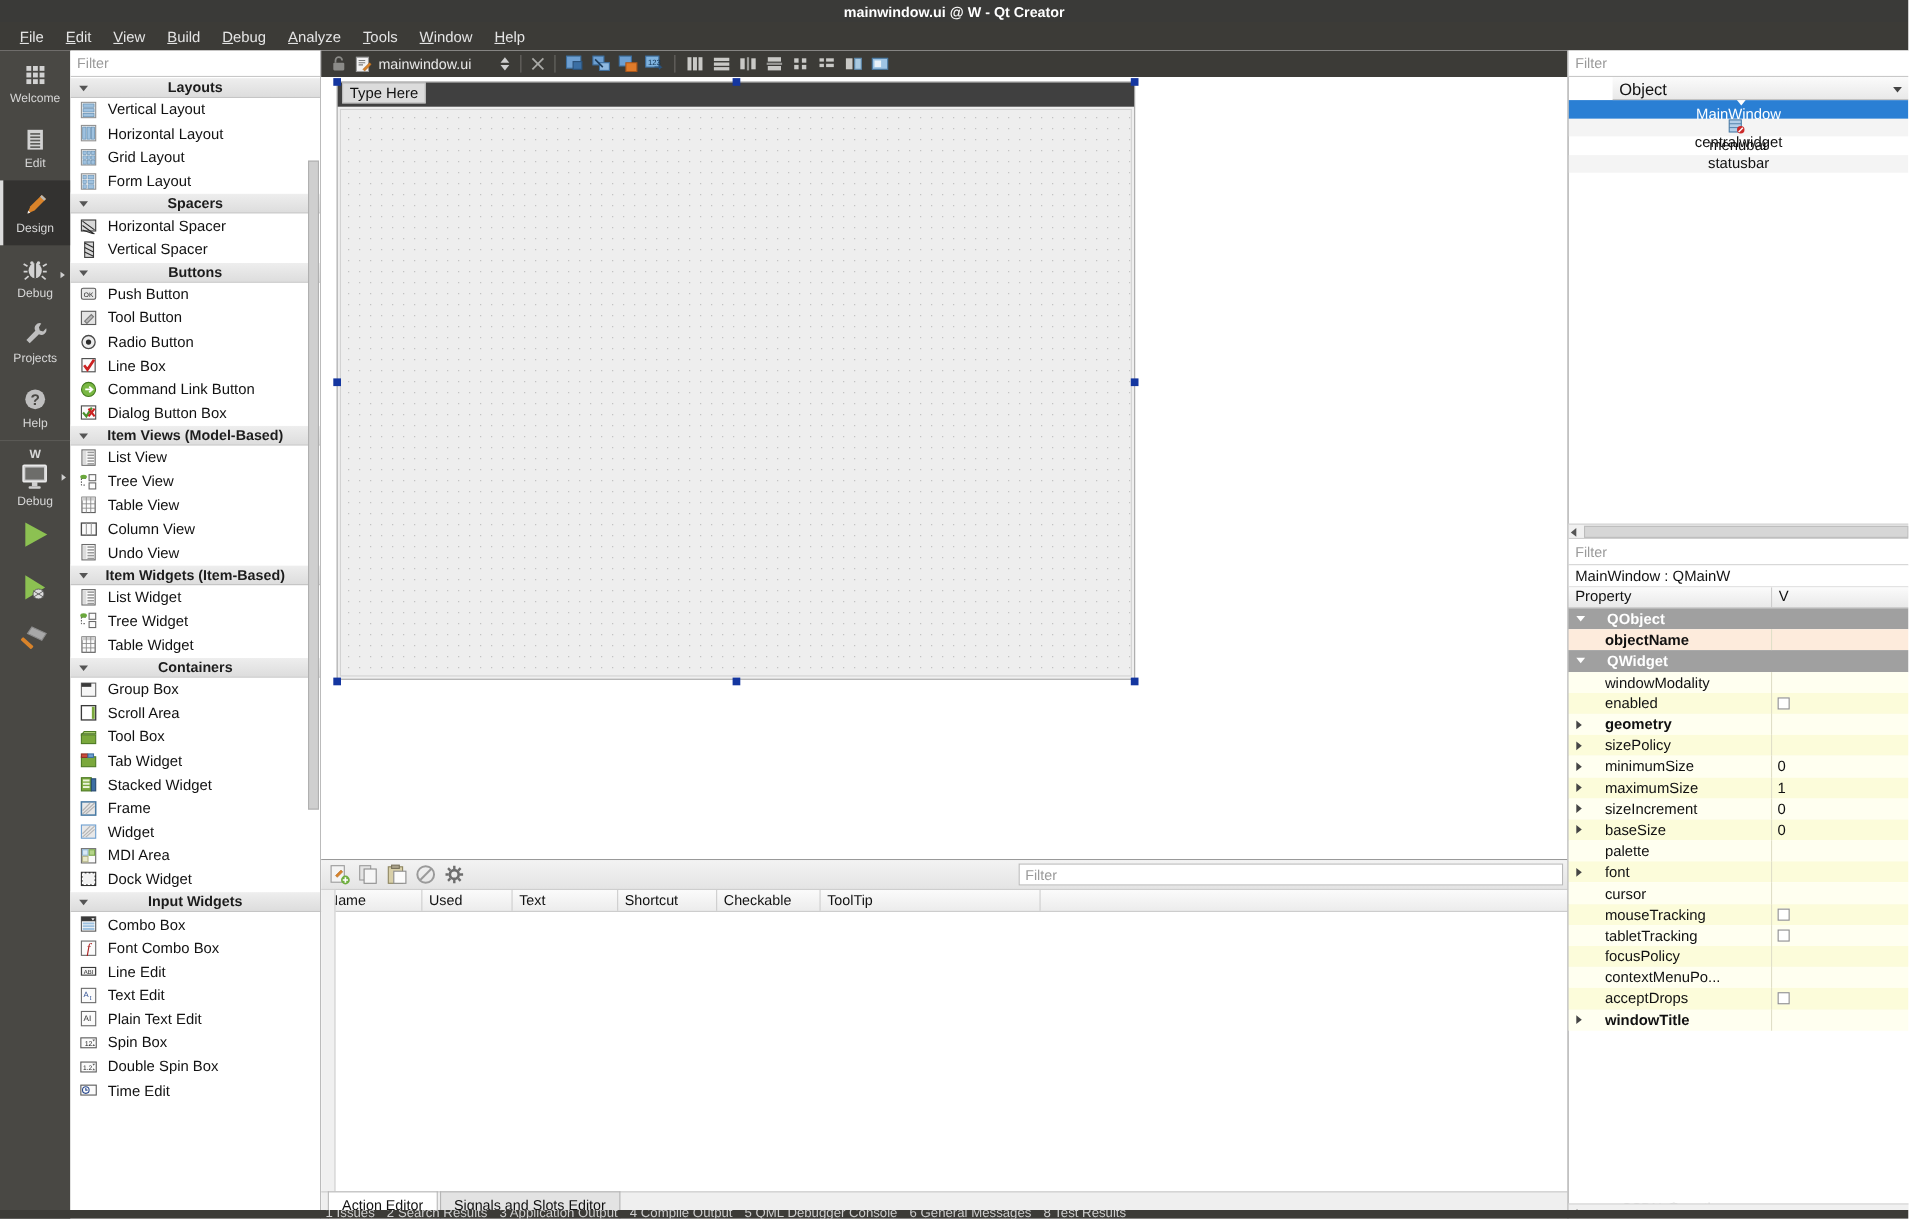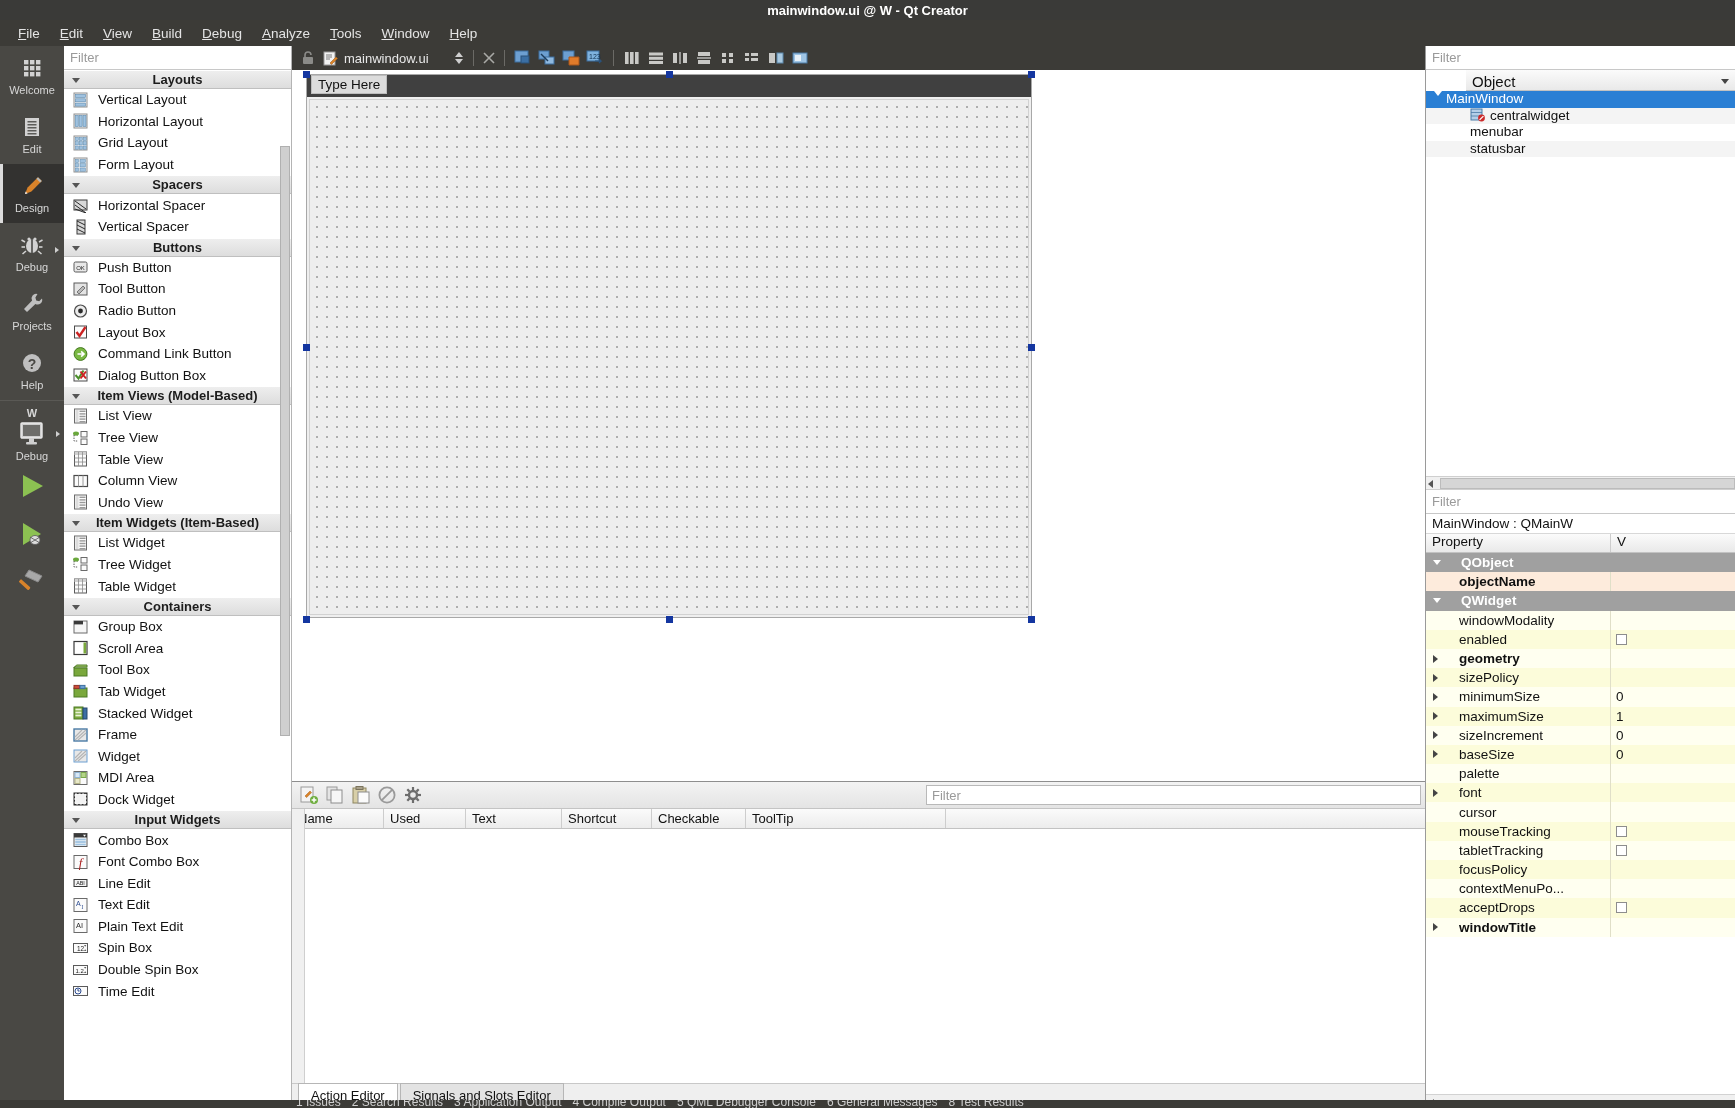--- a/index.html
+++ b/index.html
@@ -212,22 +212,22 @@
     height: 21px; background: linear-gradient(#fbfbfb,#e9e9e9);
     border-bottom: 1px solid #c2c2c2; display: flex; align-items: flex-end;
     font-size: 15px; color: #111; padding-left: 6px; position: relative; margin-left: 40px;
   }
   .r-head .sortarrow {
     position: absolute; right: 6px; top: 9px;
     width: 0; height: 0; border-top: 5px solid #444;
     border-left: 4px solid transparent; border-right: 4px solid transparent;
   }
   .obj-row {
-    height: 16.5px; display: flex; font-size: 13.5px;
-    color: #111; white-space: nowrap;
+    height: 16.5px; display: flex; align-items: center; font-size: 13.5px;
+    color: #111; white-space: nowrap; flex-direction: column;
   }
   .obj-row.sel { background: #2a7fd4; color: #ffffff; }
   .obj-row.alt { background: #f4f4f4; }
   .tree-arrow {
     width: 0; height: 0; border-top: 5px solid #ffffff;
     border-left: 4px solid transparent; border-right: 4px solid transparent;
     margin: 0 4px 0 8px;
   }
   .obj-tree { height: 385px; overflow: hidden; }
   .hscroll {
@@ -523,21 +523,21 @@
               <circle cx="8.5" cy="8" r="6" fill="#ececec" stroke="#4a4a4a" stroke-width="1.2"></circle>
               <circle cx="8.5" cy="8" r="2.4" fill="#2a2a2a"></circle>
             </svg></span>
           <span class="wb-txt">Radio Button</span>
         </div>
         <div class="wb-item">
           <span class="wb-ico"><svg width="18" height="16" viewBox="0 0 18 16">
               <rect x="2.5" y="2" width="12" height="12" fill="#fbfbfb" stroke="#4a4a4a"></rect>
               <path d="M4.5 8 l3 4 6 -9" fill="none" stroke="#cc2222" stroke-width="2.4"></path>
             </svg></span>
-          <span class="wb-txt">Layout Box</span>
+          <span class="wb-txt">Line Box</span>
         </div>
         <div class="wb-item">
           <span class="wb-ico"><svg width="18" height="16" viewBox="0 0 18 16">
               <circle cx="8.5" cy="8" r="6.4" fill="#79b843" stroke="#44791f"></circle>
               <path d="M5.5 8 h6 m-2.4 -2.6 L12 8 l-2.9 2.6" stroke="#fff" stroke-width="1.6" fill="none"></path>
             </svg></span>
           <span class="wb-txt">Command Link Button</span>
         </div>
         <div class="wb-item">
           <span class="wb-ico"><svg width="18" height="16" viewBox="0 0 18 16">

